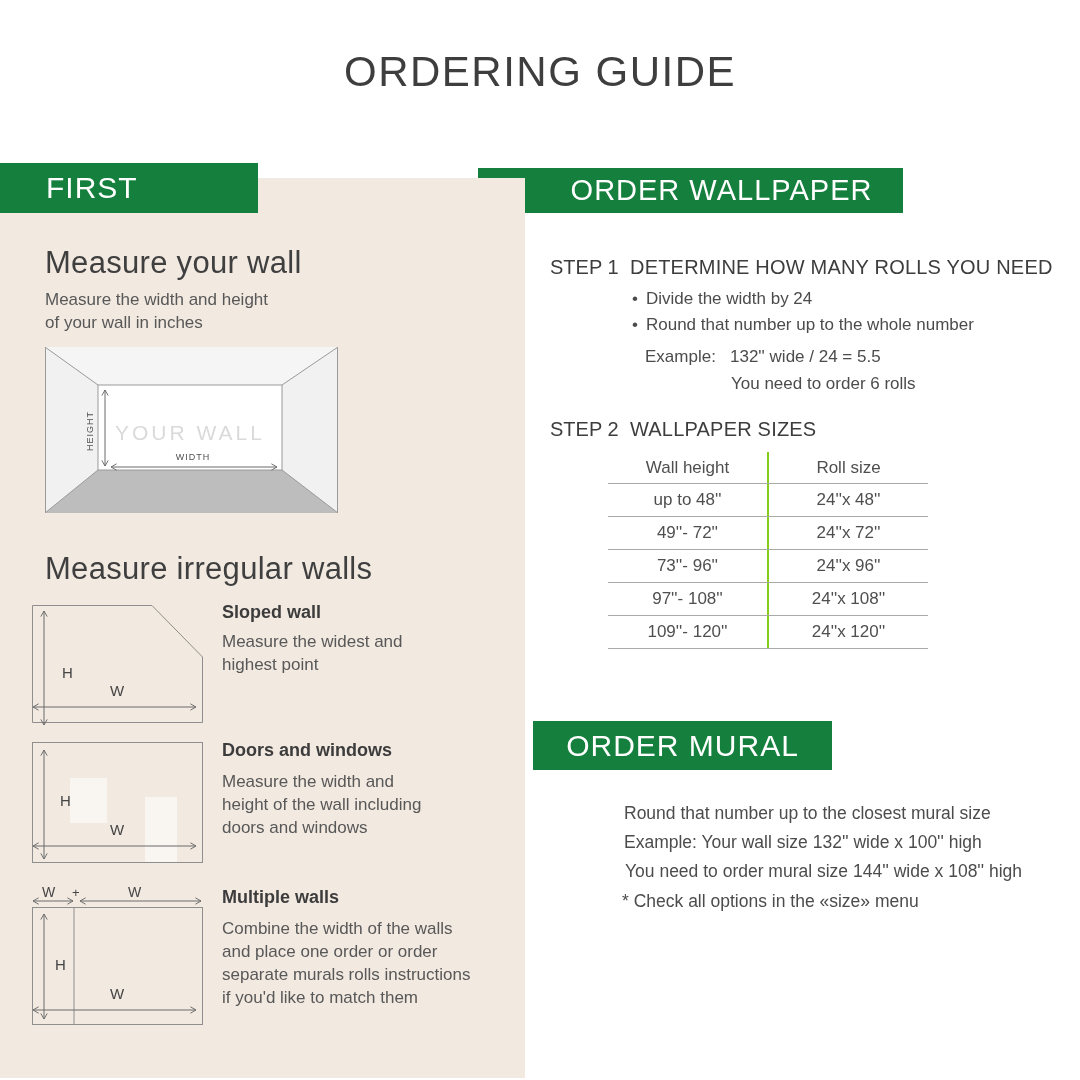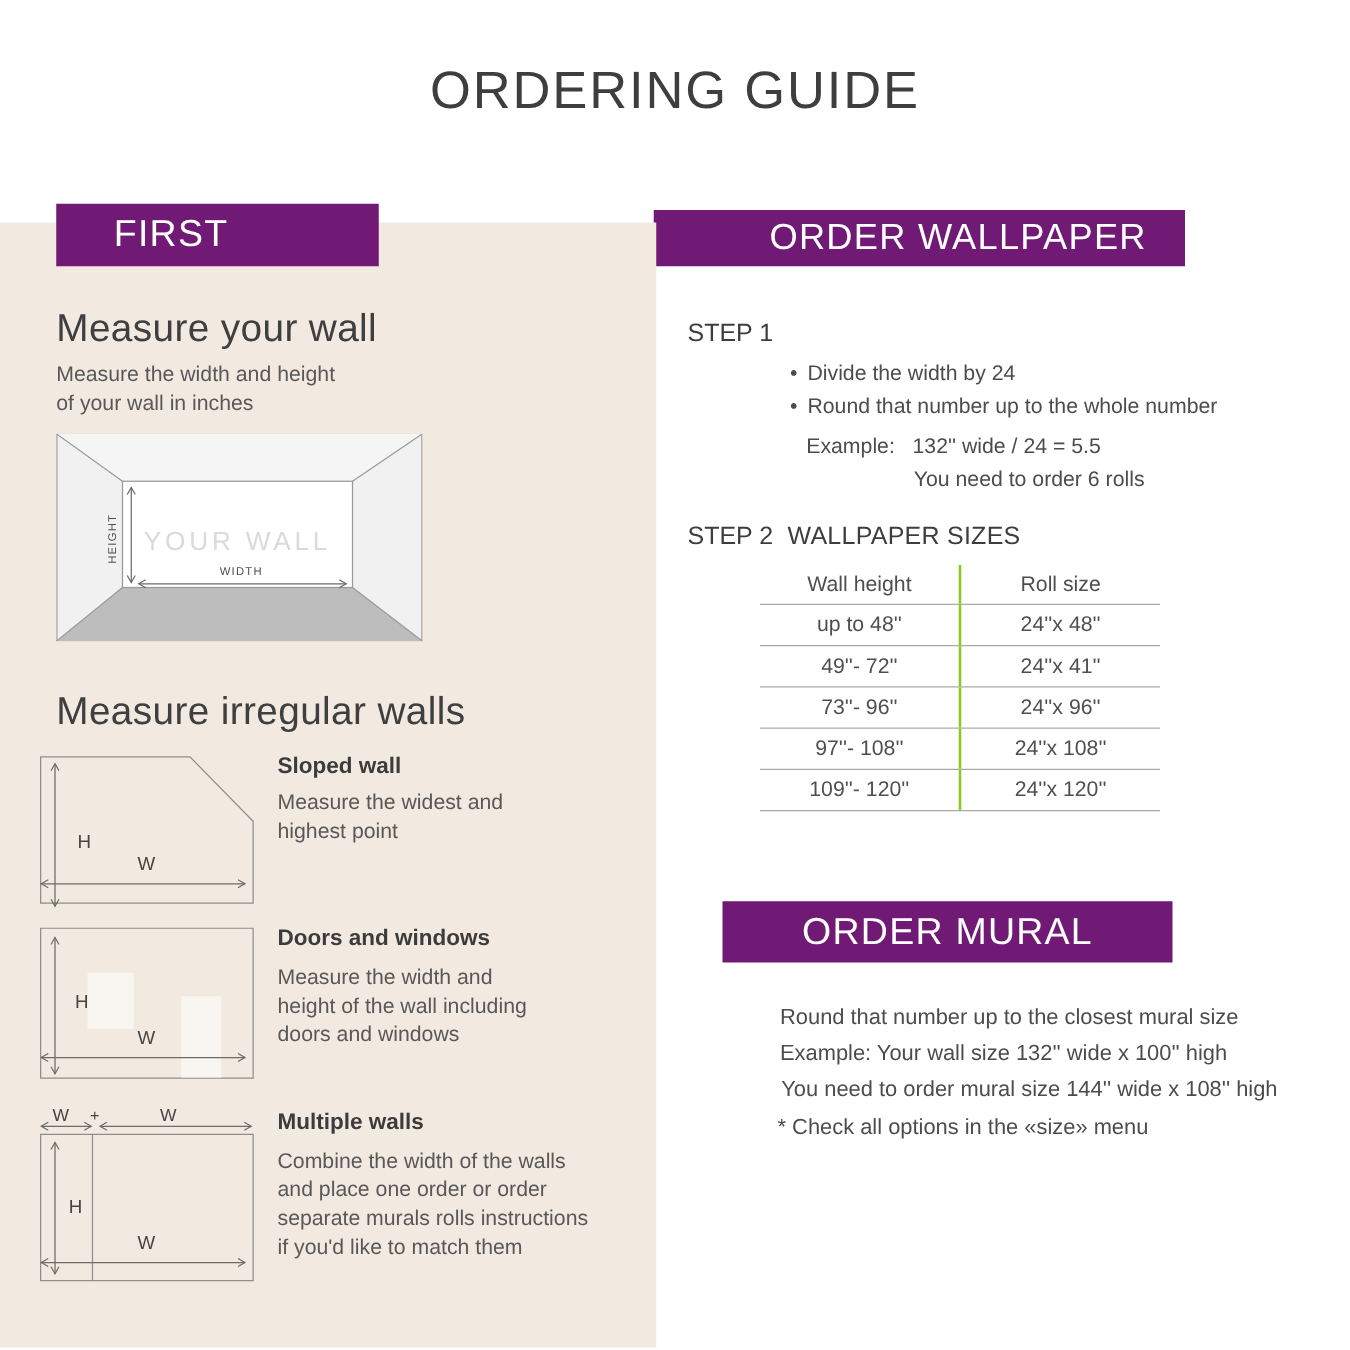--- a/index.html
+++ b/index.html
@@ -13,26 +13,26 @@
   .abs { position:absolute; }
 
   
   .page-title {
     top:48px; left:0; width:1080px; text-align:center;
     font-size:42px; letter-spacing:1.5px; color:#3e3e3e; font-weight:500;
   }
 
   
   .beige-panel { top:178px; left:0; width:525px; height:900px; background:#f2e9e1; z-index:2; }
-  .bar { background:#701a75; color:#ffffff; letter-spacing:1px; white-space:nowrap;margin-left:45px; }
+  .bar { background:#15803d; color:#ffffff; letter-spacing:1px; white-space:nowrap; }
   .bar-first { top:163px; left:0; width:258px; height:50px; line-height:50px;
                padding-left:46px; font-size:30px; z-index:3; }
   .bar-wallpaper { top:168px; left:478px; width:425px; height:45px; line-height:45px;
                    font-size:29px; text-align:center; padding-left:62px; z-index:1; }
-  .bar-mural { top:721px; left:533px; width:360px; height:49px; line-height:49px;
+  .bar-mural { top:721px; left:533px; width:299px; height:49px; line-height:49px;
                font-size:30px; text-align:center; z-index:3; }
 
   .left-content { z-index:4; }
 
   .h-large { font-size:31px; color:#3f3f3f; letter-spacing:0.3px; white-space:nowrap; }
   .body-text { font-size:17px; color:#585858; line-height:23px; white-space:pre-line; }
   .item-title { font-size:18px; font-weight:bold; color:#3c3c3c; white-space:nowrap; }
 
   .step-label { font-size:20px; color:#3d3d3d; white-space:nowrap; }
   .step-title { font-size:20px; color:#3d3d3d; white-space:nowrap; letter-spacing:0.2px; }
@@ -135,20 +135,21 @@
     <line x1="1" y1="126" x2="164" y2="126" stroke="#6b6b6b" marker-start="url(#ah)" marker-end="url(#ah)"></line>
     <text x="78" y="115" font-size="15" fill="#454545">W</text>
   </svg>
   <div class="abs left-content item-title" style="top:887px;left:222px;">Multiple walls</div>
   <div class="abs left-content body-text" style="top:917px;left:222px;">Combine the width of the walls
 and place one order or order
 separate murals rolls instructions
 if you'd like to match them</div>
 
   <div class="abs step-label" style="top:256px;left:550px;">STEP 1</div>
+  <div class="abs step-title" style="top:256px;left:630px;">DETERMINE HOW MANY ROLLS YOU NEED</div>
 
   <div class="abs bullet-row" style="top:289px;left:632px;">
     <span>•</span>
     <span>Divide the width by 24</span>
   </div>
   <div class="abs bullet-row" style="top:315px;left:632px;">
     <span>•</span>
     <span>Round that number up to the whole number</span>
   </div>
 
@@ -163,21 +164,21 @@
     <div class="trow thead">
       <div class="tc1">Wall height</div>
       <div class="tc2">Roll size</div>
     </div>
     <div class="trow">
       <div class="tc1">up to 48''</div>
       <div class="tc2">24''x 48''</div>
     </div>
     <div class="trow">
       <div class="tc1">49''- 72''</div>
-      <div class="tc2">24''x 41''</div>
+      <div class="tc2">24''x 72''</div>
     </div>
     <div class="trow">
       <div class="tc1">73''- 96''</div>
       <div class="tc2">24''x 96''</div>
     </div>
     <div class="trow">
       <div class="tc1">97''- 108''</div>
       <div class="tc2">24''x 108''</div>
     </div>
     <div class="trow">

